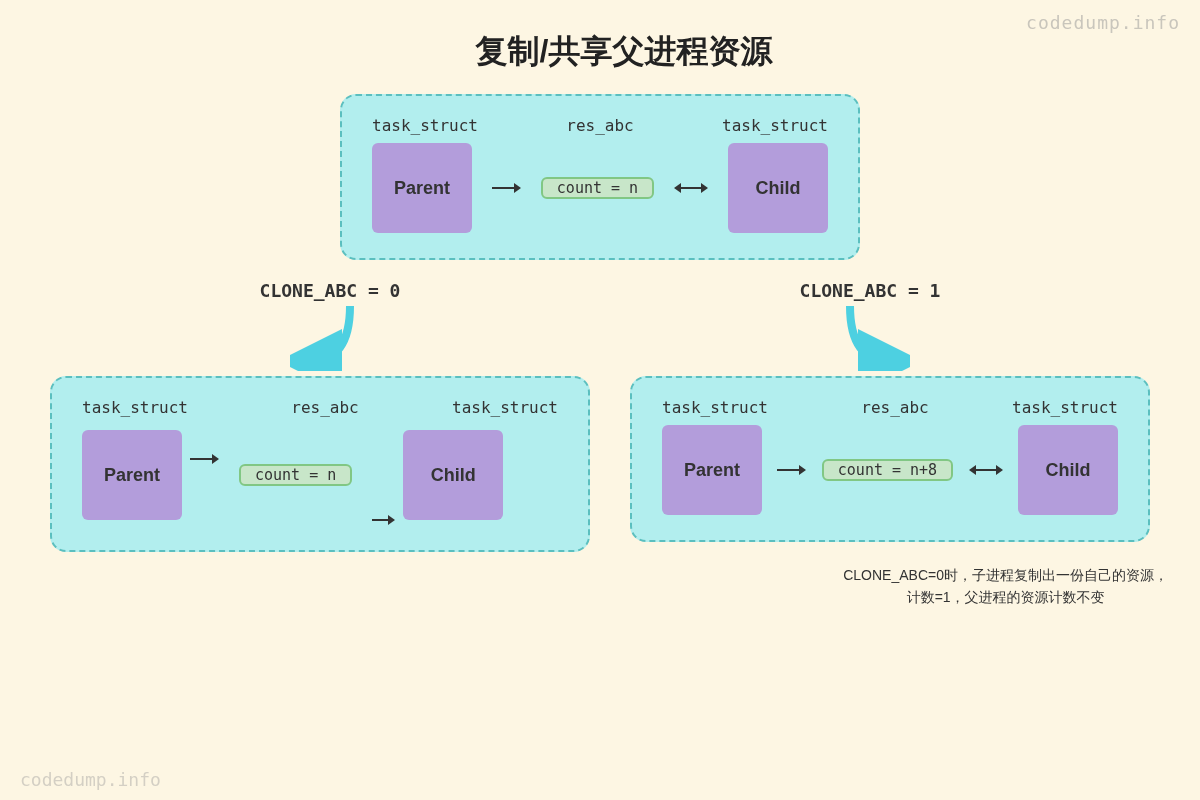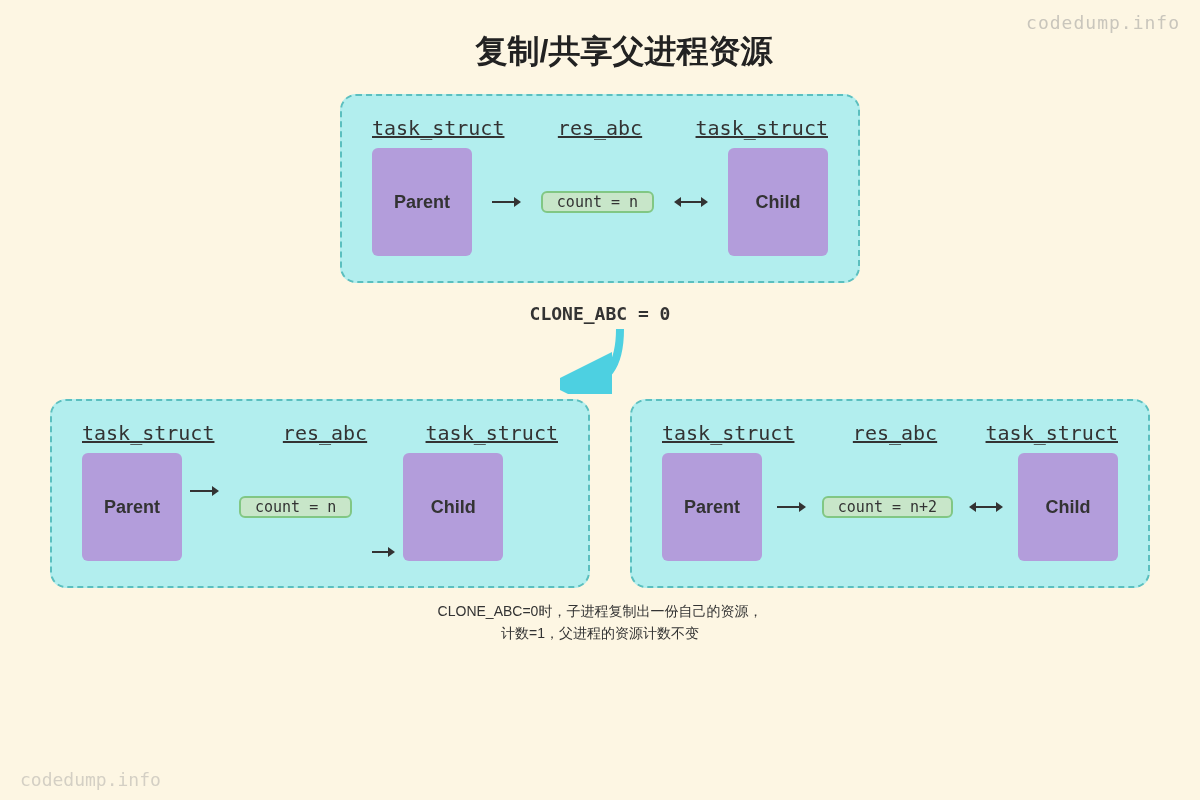--- a/index.html
+++ b/index.html
@@ -62,33 +62,32 @@
     .box-labels {
       display: flex;
       justify-content: space-between;
       margin-bottom: 8px;
       font-size: 15px;
       color: #333;
       font-family: monospace;
     }
 
     .box-labels span {
-      font-size: 20px;
-      text-decoration: underline;
+      font-size: 16px;
     }
 
     .nodes-row {
       display: flex;
       align-items: center;
       justify-content: space-between;
     }
 
     .process-box {
       width: 100px;
-      height: 108px;
+      height: 90px;
       background: #b39ddb;
       border-radius: 6px;
       display: flex;
       align-items: center;
       justify-content: center;
       font-size: 18px;
       font-weight: bold;
       color: #333;
     }
 
@@ -139,22 +138,22 @@
       width: 540px;
     }
 
     .bottom-right-box {
       width: 520px;
     }
 
     
     .caption-section {
       display: flex;
-      justify-content: center;
-      padding: 0 8px;
+      justify-content: flex-end;
+      padding: 0 32px;
       margin-top: 12px;
     }
 
     .caption {
       font-size: 14px;
       color: #333;
       text-align: center;
       max-width: 460px;
       line-height: 1.6;
     }
@@ -234,20 +233,32 @@
 
     <svg width="80" height="70">
       <defs>
         <marker id="arrowhead-l" markerWidth="8" markerHeight="8" refX="4" refY="4" orient="auto">
           <path d="M0,0 L8,4 L0,8 Z" fill="#4dd0e1"></path>
         </marker>
       </defs>
       <path d="M60,5 Q60,60 20,60" stroke="#4dd0e1" stroke-width="8" fill="none" marker-end="url(#arrowhead-l)"></path>
     </svg>
   </div>
+  <div class="arrow-down-container">
+    <span class="clone-label">CLONE_ABC = 1</span>
+
+    <svg width="80" height="70">
+      <defs>
+        <marker id="arrowhead-r" markerWidth="8" markerHeight="8" refX="4" refY="4" orient="auto">
+          <path d="M0,0 L8,4 L0,8 Z" fill="#4dd0e1"></path>
+        </marker>
+      </defs>
+      <path d="M20,5 Q20,60 60,60" stroke="#4dd0e1" stroke-width="8" fill="none" marker-end="url(#arrowhead-r)"></path>
+    </svg>
+  </div>
 </div>
 
 <div class="bottom-section">
 
   <div class="diagram-box bottom-left-box">
     <div class="box-labels">
       <span style="margin-right:50px;">task_struct</span>
       <span style="margin-right:40px;">res_abc</span>
       <span>task_struct</span>
     </div>
@@ -294,21 +305,21 @@
     </div>
     <div class="nodes-row">
       <div class="process-box">
         <span>Parent</span>
       </div>
       <div class="arr-r">
         <div class="ln"></div>
         <div class="hd"></div>
       </div>
       <div class="resource-box">
-        <span>count = n+2</span>
+        <span>count = n+8</span>
       </div>
       <div class="two-arr">
         <div class="hd-l"></div>
         <div class="ln"></div>
         <div class="hd-r"></div>
       </div>
       <div class="process-box">
         <span>Child</span>
       </div>
     </div>

